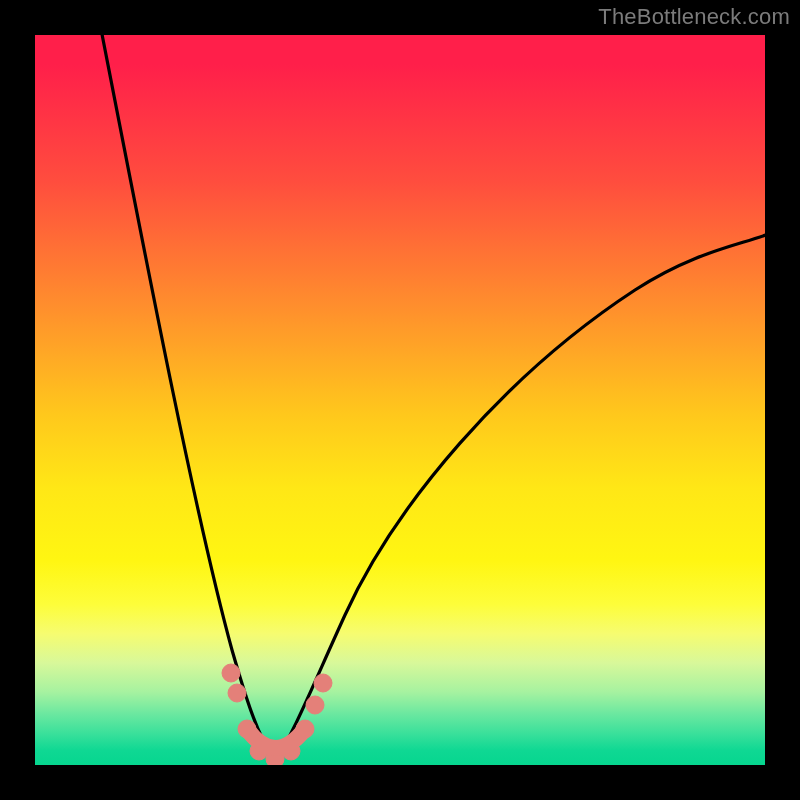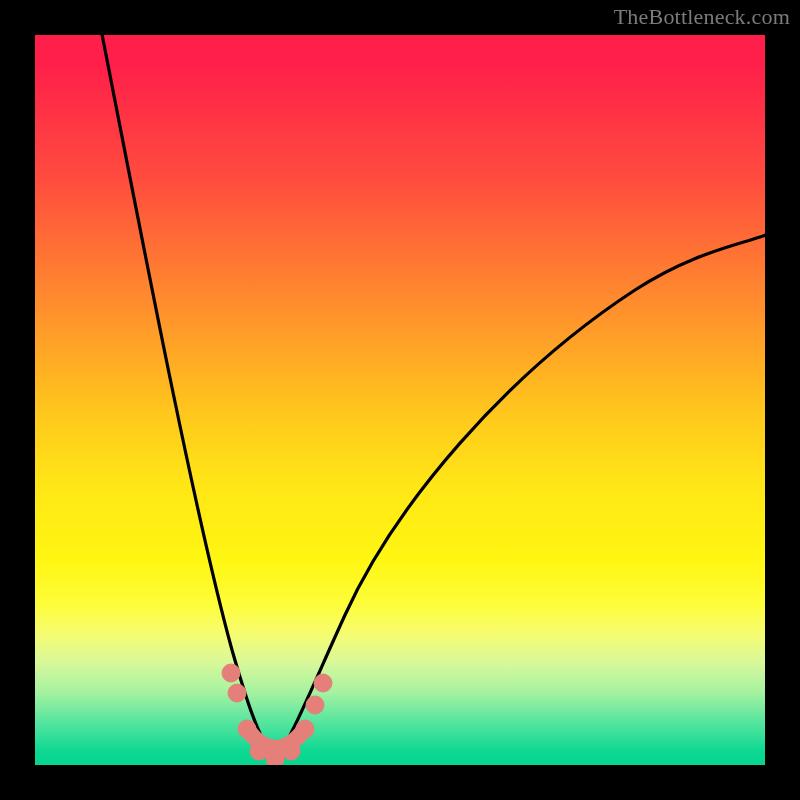--- a/index.html
+++ b/index.html
@@ -9,21 +9,20 @@
     height: 800px;
     background: #000;
     font-family: Arial, Helvetica, sans-serif;
     overflow: hidden;
   }
   .canvas {
     position: relative;
     width: 800px;
     height: 800px;
     background: #000;
-    font-family: Liberation Serif, serif;
   }
   .plot {
     position: absolute;
     left: 35px;
     top: 35px;
     width: 730px;
     height: 730px;
     overflow: hidden;
   }
   .grad {

